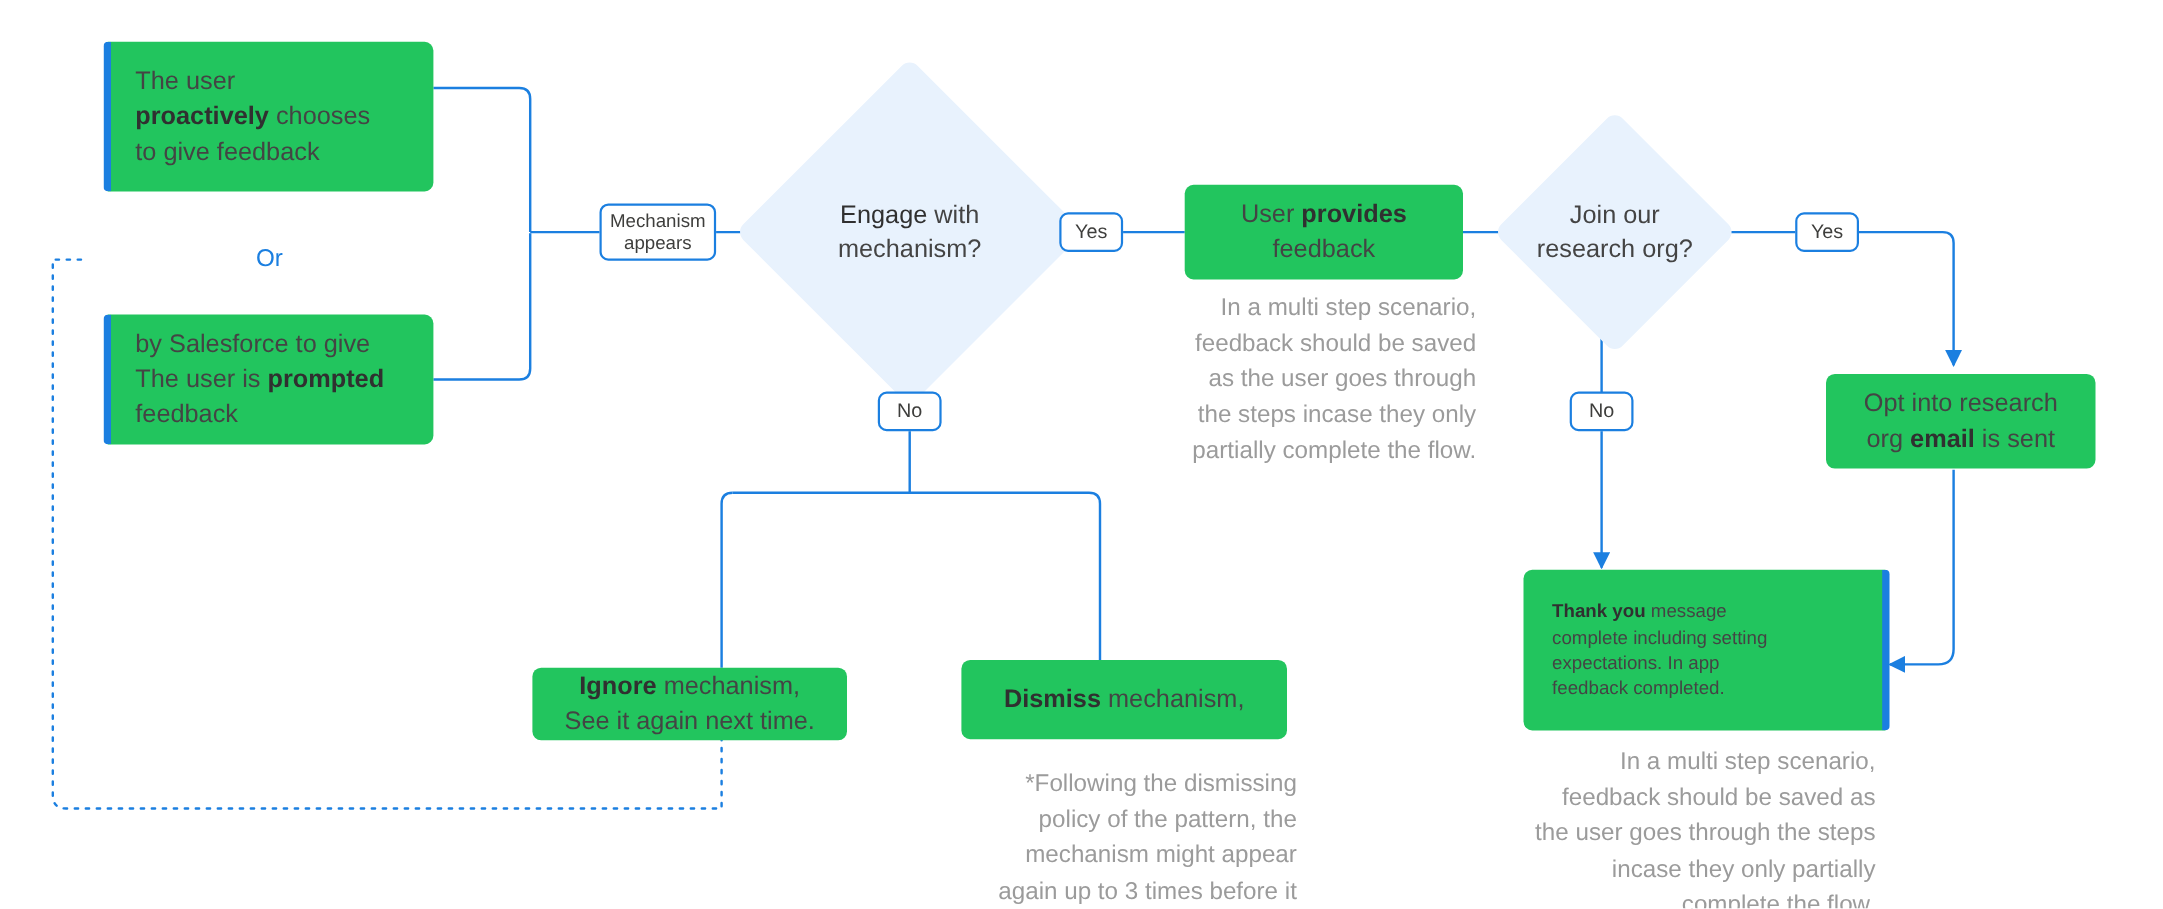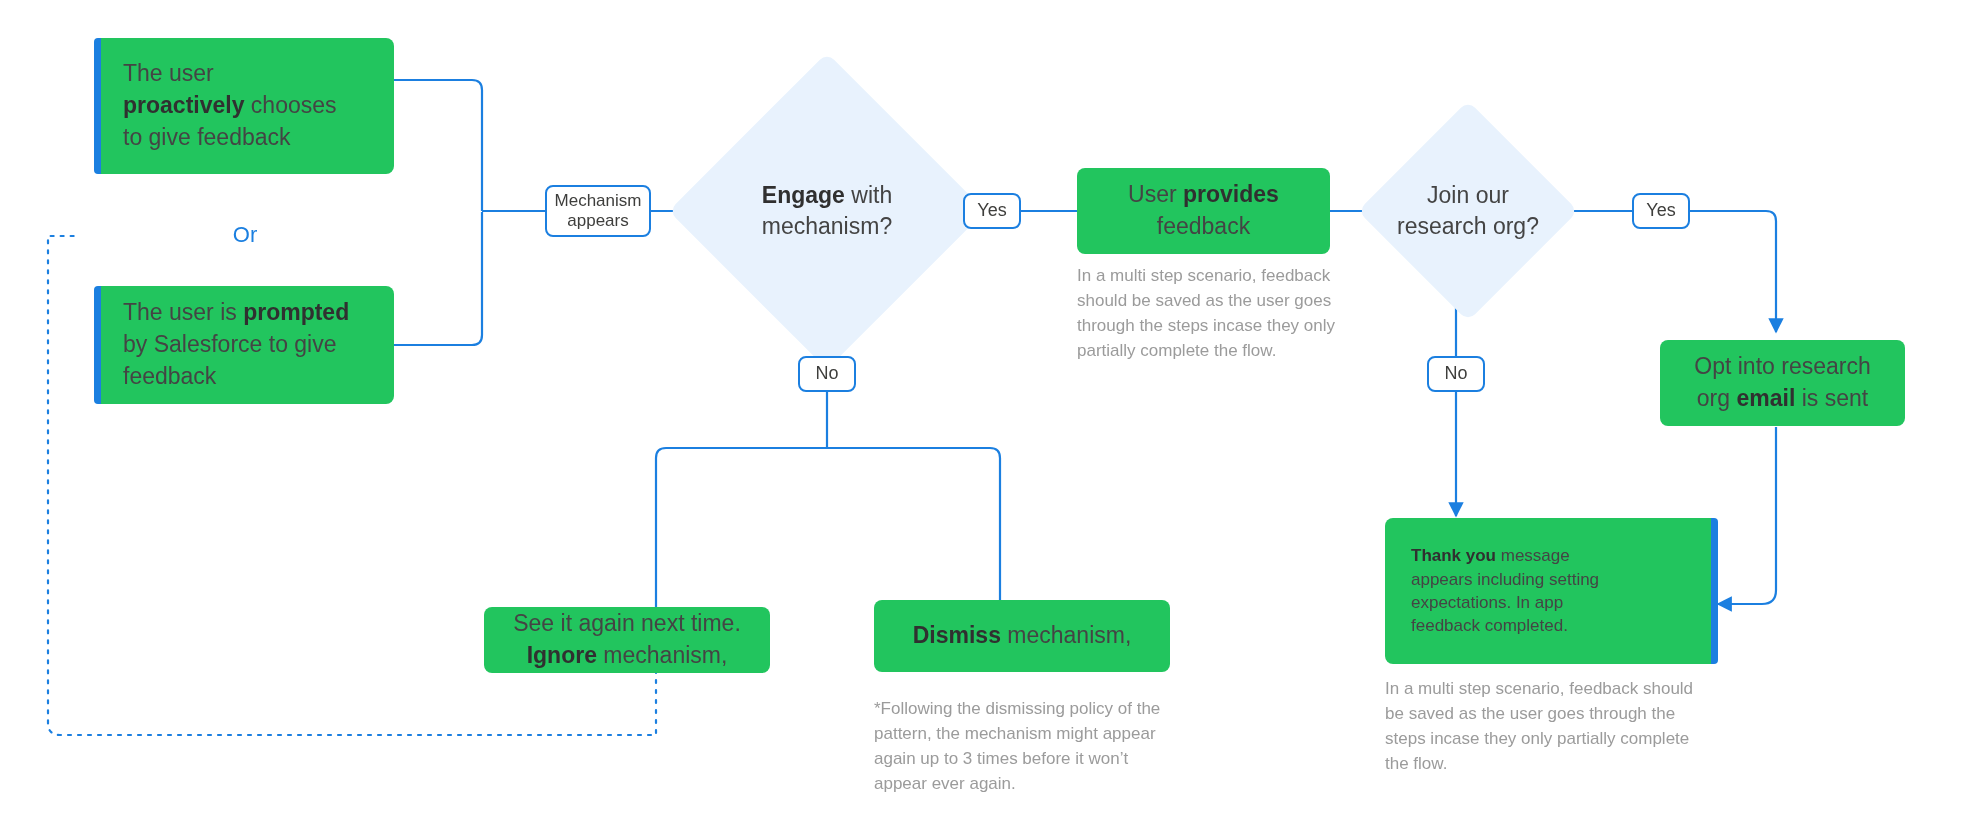--- a/index.html
+++ b/index.html
@@ -108,24 +108,24 @@
     color: #3e3e3c;
     line-height: 1.2;
     z-index: 5;
   }
   .pill-small { font-size: 18px; }
   .pill-mech  { font-size: 17px; }
 
   
   .note {
     position: absolute;
-    font-size: 17px;
+    font-size: 22px;
     line-height: 1.48;
     color: #9b9b9b;
-    text-align: left;
+    text-align: right;
   }
 
   
   .or-text {
     position: absolute;
     font-size: 22px;
     color: #1b7fe0;
     text-align: center;
   }
 </style>
@@ -179,35 +179,35 @@
 
   <div class="card card-lead left-accent" style="left:94px; top:38px; width:300px; height:136px;">
     <span class="line">The user</span>
     <span class="line"><b>proactively</b><span> chooses</span></span>
     <span class="line">to give feedback</span>
   </div>
 
   <div class="or-text" style="left:150px; top:222px; width:190px;">Or</div>
 
   <div class="card card-lead left-accent" style="left:94px; top:286px; width:300px; height:118px;">
+    <span class="line">by Salesforce to give</span>
     <span class="line"><span>The user is </span><b>prompted</b></span>
-    <span class="line">by Salesforce to give</span>
     <span class="line">feedback</span>
   </div>
 
   <div class="pill pill-mech" style="left:545px; top:185px; width:106px; height:52px; flex-direction:column;">
     <span>Mechanism</span>
     <span>appears</span>
   </div>
 
   <div class="diamond-wrap" style="left:715px; top:99px; width:224px; height:224px;">
     <div class="diamond-shape"></div>
     <div class="diamond-label">
       <div>
-        <span style="font-weight:700;color:#303030;">Engage</span><span> with</span><br>
+        <span style="font-weight:400;color:#303030;">Engage</span><span> with</span><br>
         <span>mechanism?</span>
       </div>
     </div>
   </div>
 
   <div class="pill pill-small" style="left:963px; top:193px; width:58px; height:36px;">
     <span>Yes</span>
   </div>
 
   <div class="pill pill-small" style="left:798px; top:356px; width:58px; height:36px;">
@@ -238,29 +238,29 @@
     <span>No</span>
   </div>
 
   <div class="card card-center" style="left:1660px; top:340px; width:245px; height:86px;">
     <span class="line">Opt into research</span>
     <span class="line"><span>org </span><b>email</b><span> is sent</span></span>
   </div>
 
   <div class="card card-body right-accent" style="left:1385px; top:518px; width:333px; height:146px;">
     <span class="line"><b>Thank you</b><span> message</span></span>
-    <span class="line">appears including setting</span>
+    <span class="line">complete including setting</span>
     <span class="line">expectations. In app</span>
     <span class="line">feedback completed.</span>
   </div>
   <div class="note" style="left:1385px; top:676px; width:320px;">In a multi step scenario, feedback should be saved as the user goes through the steps incase they only partially complete the flow.</div>
 
   <div class="card card-center" style="left:484px; top:607px; width:286px; height:66px;">
+    <span class="line"><b>Ignore</b><span> mechanism,</span></span>
     <span class="line">See it again next time.</span>
-    <span class="line"><b>Ignore</b><span> mechanism,</span></span>
   </div>
 
   <div class="card card-center" style="left:874px; top:600px; width:296px; height:72px;">
     <span class="line"><b>Dismiss</b><span> mechanism,</span></span>
   </div>
   <div class="note" style="left:874px; top:696px; width:305px;">*Following the dismissing policy of the pattern, the mechanism might appear again up to 3 times before it won’t appear ever again.</div>
 
 </div>
 
 </body></html>

